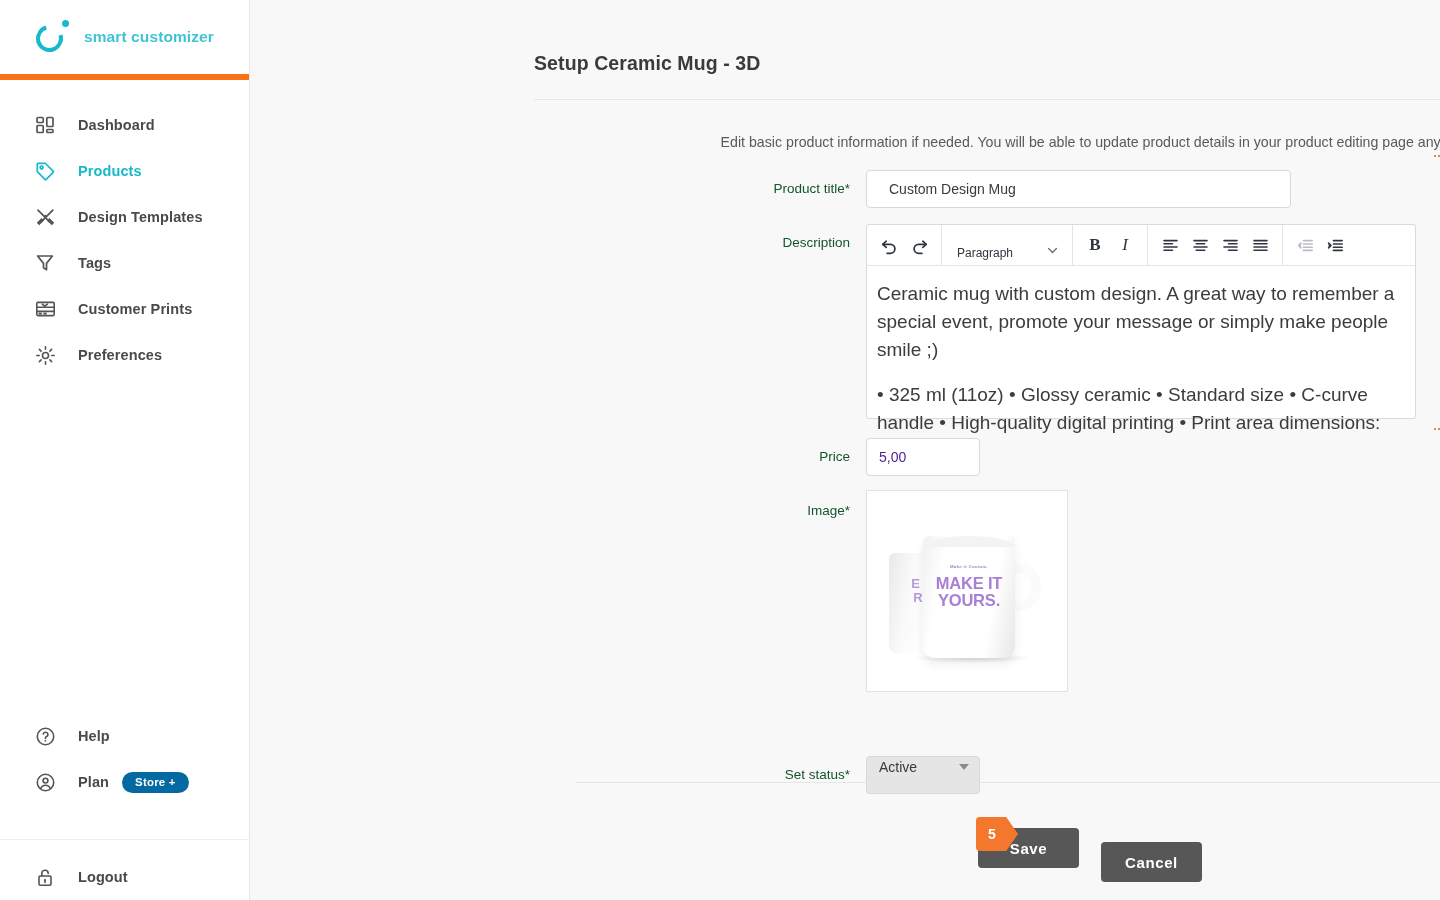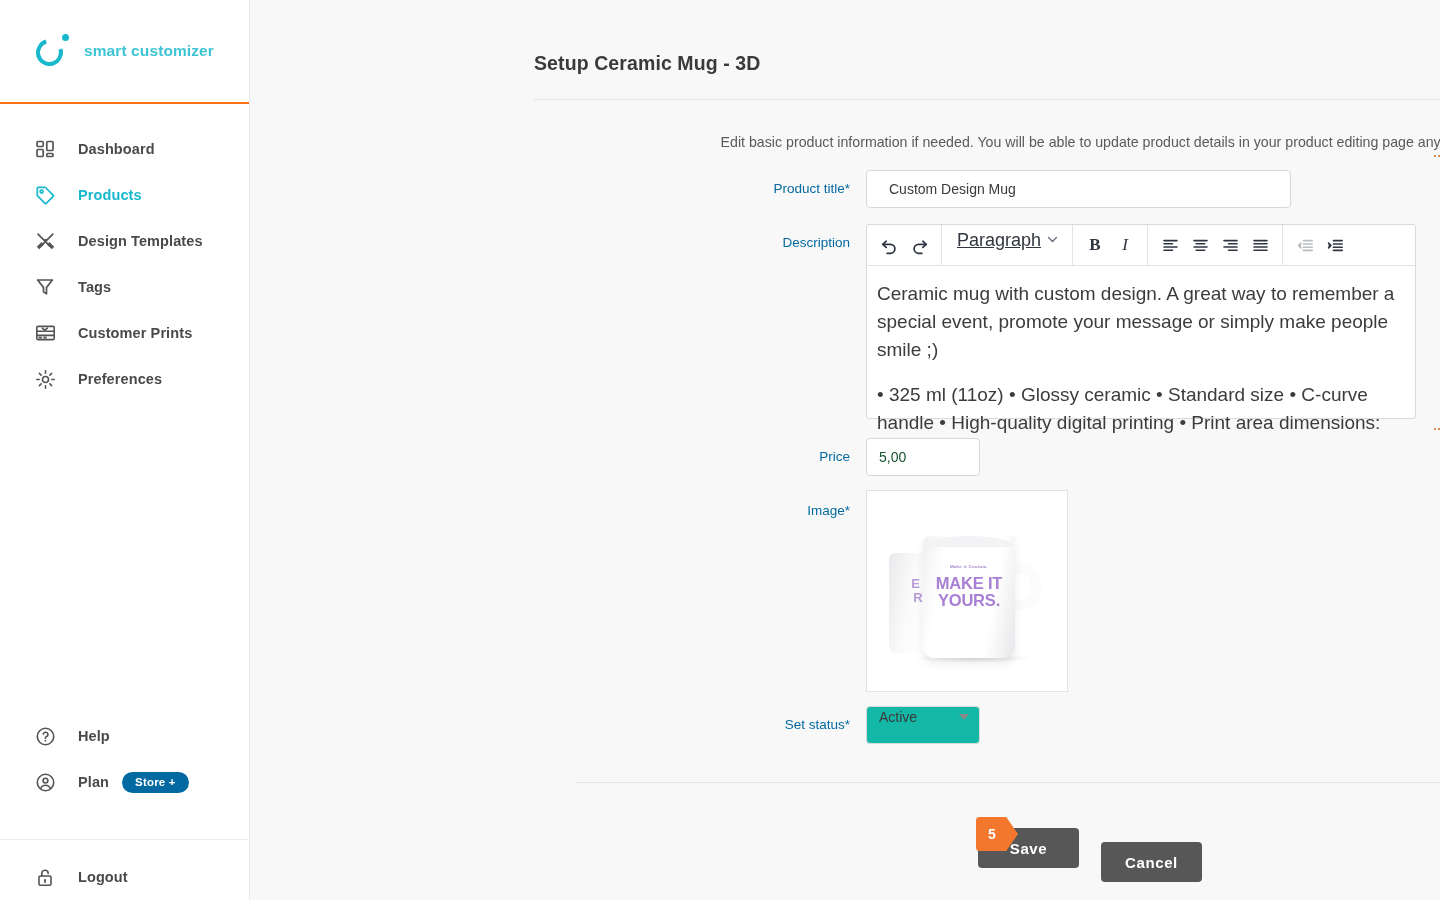--- a/index.html
+++ b/index.html
@@ -13,24 +13,24 @@
 
   
   .sidebar {
     width: 250px; height: 900px;
     background: #ffffff;
     border-right: 1px solid #e8e8e8;
     position: relative;
     flex: 0 0 250px;
   }
   .logo-row {
-    height: 104px;
+    height: 80px;
     display: flex; align-items: center;
     padding-left: 36px;
-    border-bottom: 2px solid #f97316;
+    border-bottom: 6px solid #f97316;
   }
   .logo-mark { position: relative; width: 34px; height: 34px; flex: 0 0 34px; }
   .logo-mark .ring {
     position: absolute; left: 0; top: 5px;
     width: 27px; height: 27px; border-radius: 50%;
     border: 4px solid #18b8cd;
     border-top-color: transparent;
     transform: rotate(28deg);
   }
   .logo-mark .dot {
@@ -95,21 +95,21 @@
   .intro {
     position: absolute; left: 284px; top: 134px;
     width: 1124px; text-align: center;
     font-size: 14.2px; color: #5a5a5a;
   }
 
   .form { position: absolute; left: 0; top: 0; width: 1190px; }
   .row { position: absolute; display: flex; }
   .field-label {
     width: 100px; text-align: right;
-    font-size: 13.5px; color: #0369a1;
+    font-size: 13.5px; color: #14532d;
     padding-right: 16px;
     line-height: 1;
   }
 
   .row-title { left: 420px; top: 170px; align-items: center; }
   .row-title .field-label { width: 196px; }
   .text-input {
     width: 425px; height: 38px;
     border: 1px solid #d8d8d8; border-radius: 4px;
     background: #fff; font-size: 14px; color: #3a3a3a;
@@ -128,56 +128,56 @@
     height: 41px; display: flex; align-items: center;
     border-bottom: 1px solid #e3e4e6;
   }
   .tb-group { display: flex; align-items: center; height: 100%; padding: 0 7px; border-right: 1px solid #e3e4e6; }
   .tb-group:last-child { border-right: none; }
   .tb-btn {
     width: 30px; height: 30px; display: flex; align-items: center; justify-content: center;
     cursor: pointer; color: #2e3440;
   }
   .tb-select {
-    display: flex; align-items: flex-start; justify-content: space-between;
+    display: flex; align-items: flex-end; justify-content: space-between;
     width: 116px; height: 30px; padding: 0 6px 0 8px;
-    font-size: 18px; color: #31353d; cursor: pointer; text-decoration: underline;
+    font-size: 12px; color: #31353d; cursor: pointer;
   }
   .tb-btn.bold { font-weight: 700; font-size: 17px; font-family: "Liberation Serif", serif; }
   .tb-btn.italic { font-style: italic; font-size: 17px; font-family: "Liberation Serif", serif; }
   .tb-btn.disabled { color: #b9bcc1; }
   .editor-body {
     height: 152px; padding: 14px 14px 0 10px;
     font-size: 19px; line-height: 28px; color: #3c3c3c;
     font-family: "Liberation Sans", sans-serif;
   }
   .editor-body p + p { margin-top: 17px; }
 
   .row-price { left: 420px; top: 438px; align-items: center; }
   .row-price .field-label { width: 196px; }
   .price-input {
     width: 114px; height: 38px;
     border: 1px solid #d8d8d8; border-radius: 4px;
-    background: #fff; font-size: 14px; color: #14532d;
+    background: #fff; font-size: 14px; color: #4c1d95;
     padding: 0 12px; font-family: "Liberation Sans", sans-serif; outline: none;
   }
 
   .row-image { left: 420px; top: 490px; }
   .row-image .field-label { width: 196px; padding-top: 14px; }
   .image-box {
     width: 202px; height: 202px;
     border: 1px solid #e2e2e2; background: #fff;
     position: relative; overflow: hidden;
   }
 
-  .row-status { left: 420px; top: 706px; align-items: center; }
+  .row-status { left: 420px; top: 756px; align-items: center; }
   .row-status .field-label { width: 196px; }
   .select-box {
     width: 114px; height: 38px;
-    border: 1px solid #d8d8d8; border-radius: 4px; background: #14b8a6;
+    border: 1px solid #d8d8d8; border-radius: 4px; background: #e5e5e5;
     display: flex; align-items: center; justify-content: space-between;
     padding: 0 10px 16px 12px; font-size: 14px; color: #3a3a3a; cursor: pointer;
   }
   .caret-down {
     width: 0; height: 0;
     border-left: 5px solid transparent; border-right: 5px solid transparent;
     border-top: 6px solid #8a8a8a;
   }
 
   .bottom-divider {

